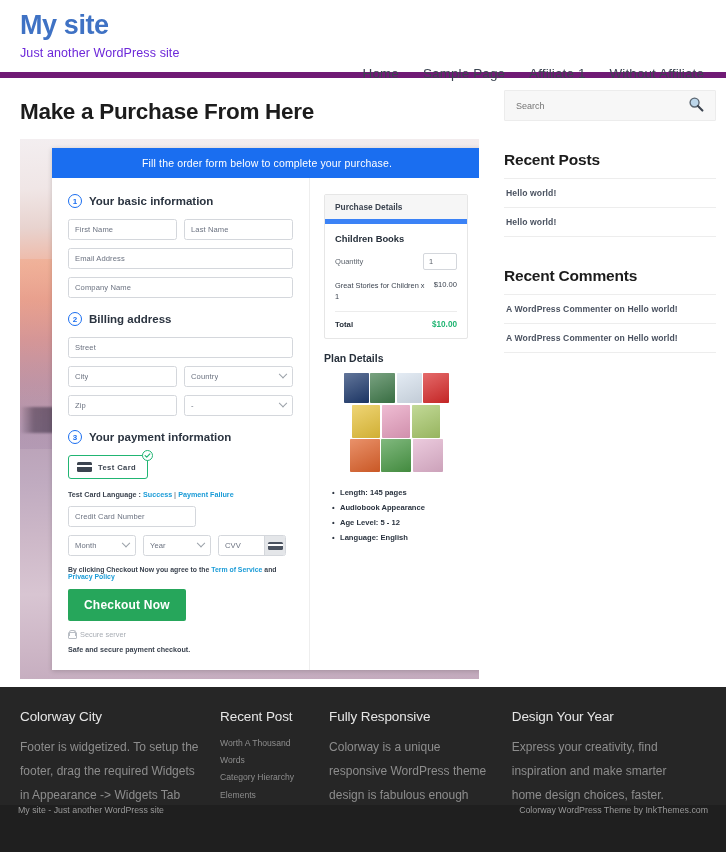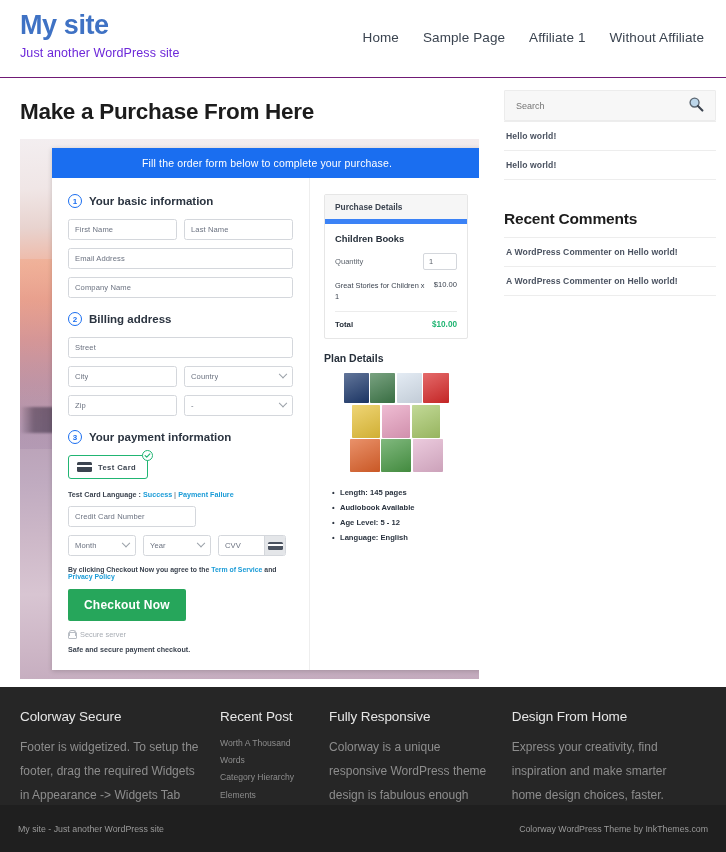--- a/index.html
+++ b/index.html
@@ -11,34 +11,34 @@
     overflow: hidden;
   }
 
   
   .site-header {
     height: 78px;
     padding: 0 20px;
     display: flex;
     align-items: flex-start;
     justify-content: space-between;
-    border-bottom: 1px solid #701a75;
+    border-bottom: 6px solid #701a75;
   }
   .brand { padding-top: 11px; }
   .site-title {
     font-size: 27px; font-weight: 700; color: #3f72c4;
     letter-spacing: -0.4px; line-height: 1.1;
   }
   .site-tagline {
     font-size: 12.5px; color: #6d28d9; margin-top: 5px; letter-spacing: 0.1px;
   }
   .main-nav { display: flex; gap: 24px; padding-top: 30px; padding-right: 2px; }
   .nav-link {
     font-size: 13.5px; color: #3b4450; text-decoration: none;
-    white-space: nowrap; letter-spacing: 0.1px;
+    white-space: nowrap; letter-spacing: 0.1px; margin-top: 36px;
   }
 
   
   .page-wrap { display: flex; padding: 0 16px; gap: 26px; }
   .content-col { width: 462px; flex: 0 0 462px; }
   .sidebar-col { width: 212px; flex: 0 0 212px; padding-top: 12px; }
 
   .page-title {
     font-size: 22.5px; font-weight: 700; color: #1c1c1c;
     margin: 21px 0 14px 4px; letter-spacing: -0.3px;
@@ -247,21 +247,21 @@
   .f-col.c2 { width: 112px; }
   .f-col.c3 { width: 188px; }
   .f-col.c4 { width: 200px; }
   .f-title { font-size: 13.5px; color: #e6e6e6; font-weight: 400; margin-bottom: 11px; letter-spacing: -0.1px; }
   .f-text { font-size: 12px; color: #8d8d8d; line-height: 2.0; }
   .f-list { list-style: none; }
   .f-list li { font-size: 8.6px; color: #8d8d8d; line-height: 2.0; }
 
   .copyright-bar {
     position: absolute; left: 0; top: 805px; width: 726px; height: 47px;
-    background: #1f1f1f; display: flex; align-items: center;
+    background: #1f1f1f; display: flex; 
     justify-content: space-between; padding: 0 18px;
   }
   .copy-text { font-size: 8.8px; color: #9a9a9a; }
 </style>
 </head>
 <body>
 
 <header class="site-header">
   <div class="brand">
     <div class="site-title">My site</div>
@@ -437,21 +437,21 @@
               </div>
               <div class="collage-row3">
                 <span class="book book-tall" style="background:#e0622a"></span>
                 <span class="book book-tall" style="background:#4a9a46"></span>
                 <span class="book book-tall" style="background:#e3b4cf"></span>
               </div>
             </div>
 
             <ul class="plan-list">
               <li>Length: 145 pages</li>
-              <li>Audiobook Available</li>
+              <li>Audiobook Appearance</li>
               <li>Age Level: 5 - 12</li>
               <li>Language: English</li>
             </ul>
           </div>
 
         </div>
       </div>
     </section>
   </main>
 
@@ -459,52 +459,53 @@
     <div class="search-box">
       <input class="search-input" type="text" placeholder="Search" style="">
       <span>
         <svg width="16" height="16" viewBox="0 0 20 20" aria-hidden="true">
           <circle cx="8.2" cy="8.2" r="5.6" fill="#bcd6ea" stroke="#5a6570" stroke-width="1.7"></circle>
           <line x1="12.4" y1="12.4" x2="18" y2="18.2" stroke="#3c4450" stroke-width="2.6" stroke-linecap="round"></line>
         </svg>
       </span>
     </div>
 
+    <h2 class="widget-title">Recent Posts</h2>
     <ul class="widget-list">
       <li>Hello world!</li>
       <li>Hello world!</li>
     </ul>
 
     <h2 class="widget-title">Recent Comments</h2>
     <ul class="widget-list">
       <li>A WordPress Commenter on Hello world!</li>
       <li>A WordPress Commenter on Hello world!</li>
     </ul>
   </aside>
 </div>
 
 <footer class="site-footer">
   <div class="f-col c1">
-    <div class="f-title">Colorway Secure</div>
+    <div class="f-title">Colorway City</div>
     <div class="f-text">Footer is widgetized. To setup the footer, drag the required Widgets in Appearance -&gt; Widgets Tab First, Second, Third and Fourth Footer Widget</div>
   </div>
   <div class="f-col c2">
     <div class="f-title">Recent Post</div>
     <ul class="f-list">
       <li>Worth A Thousand Words</li>
       <li>Category Hierarchy</li>
       <li>Elements</li>
     </ul>
   </div>
   <div class="f-col c3">
     <div class="f-title">Fully Responsive</div>
     <div class="f-text">Colorway is a unique responsive WordPress theme design is fabulous enough giving your absolute reason to stay on your site.</div>
   </div>
   <div class="f-col c4">
-    <div class="f-title">Design From Home</div>
+    <div class="f-title">Design Your Year</div>
     <div class="f-text">Express your creativity, find inspiration and make smarter home design choices, faster.</div>
   </div>
 </footer>
 
 <div class="copyright-bar">
   <span class="copy-text">My site - Just another WordPress site</span>
   <span class="copy-text">Colorway WordPress Theme by InkThemes.com</span>
 </div>
 
 </body></html>

